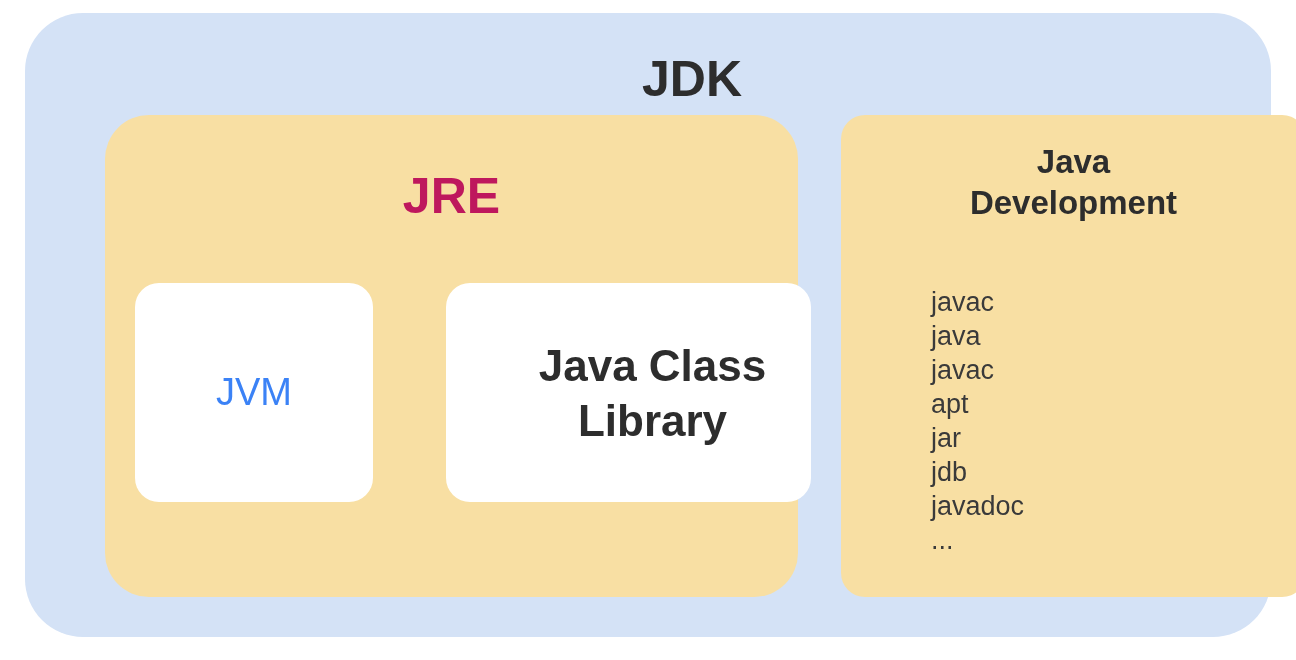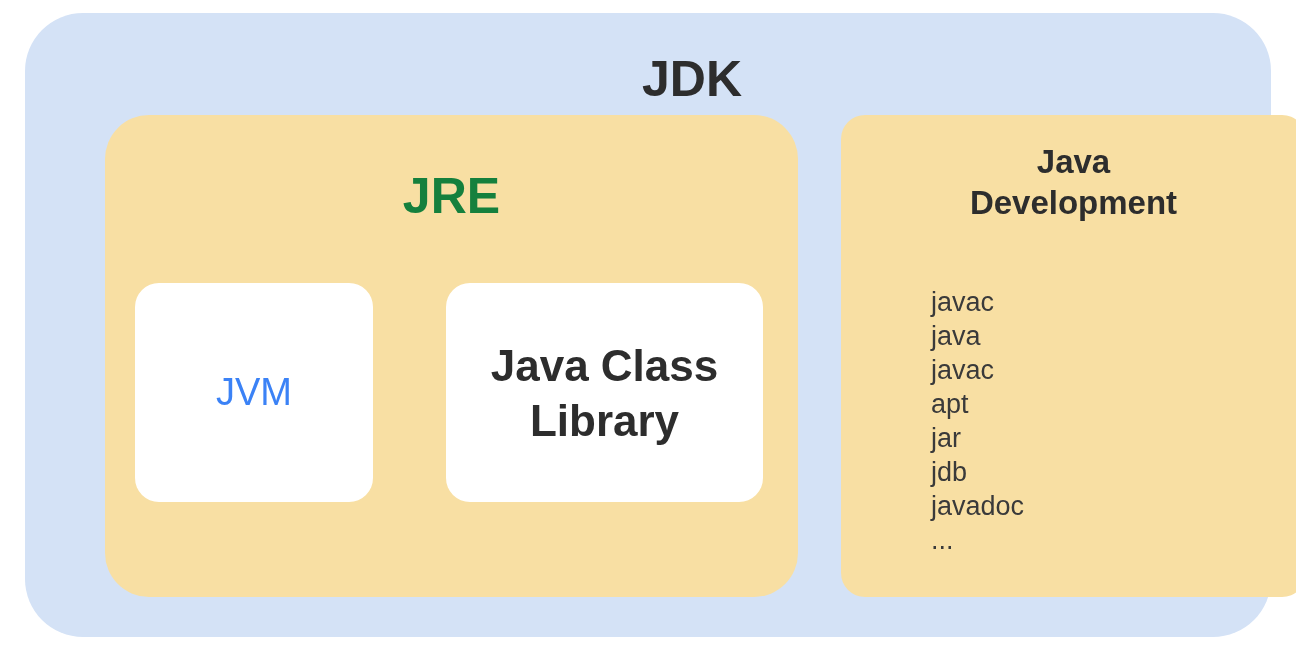--- a/index.html
+++ b/index.html
@@ -47,21 +47,21 @@
   }
   .jre-title {
     position: absolute;
     top: 55px;
     left: 0;
     width: 100%;
     text-align: center;
     font-size: 50px;
     line-height: 52px;
     font-weight: 700;
-    color: #15803d;
+    color: #be185d;
   }
   .jvm-box {
     position: absolute;
     left: 30px;
     top: 168px;
     width: 238px;
     height: 219px;
     background: #ffffff;
     border-radius: 24px;
     display: flex;
@@ -77,20 +77,21 @@
     position: absolute;
     left: 341px;
     top: 168px;
     width: 317px;
     height: 219px;
     background: #ffffff;
     border-radius: 24px;
     display: flex;
     align-items: center;
     justify-content: center;
+    padding-left: 48px;
   }
   .jcl-label {
     font-size: 44px;
     line-height: 1.25;
     font-weight: 700;
     color: #2d2d2d;
     text-align: center;
     max-width: 300px;
   }
   .tools-box {

